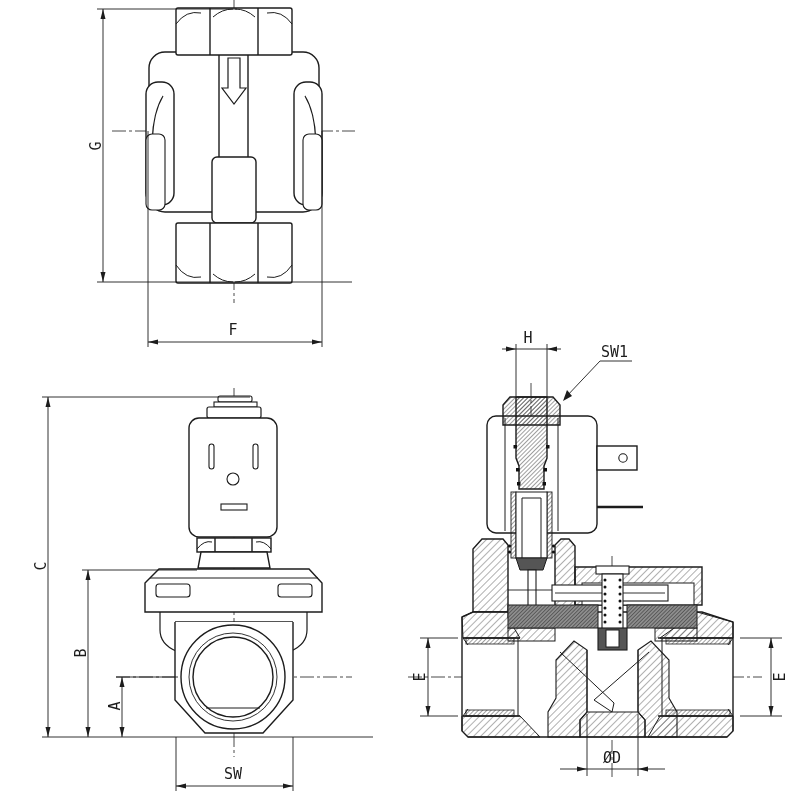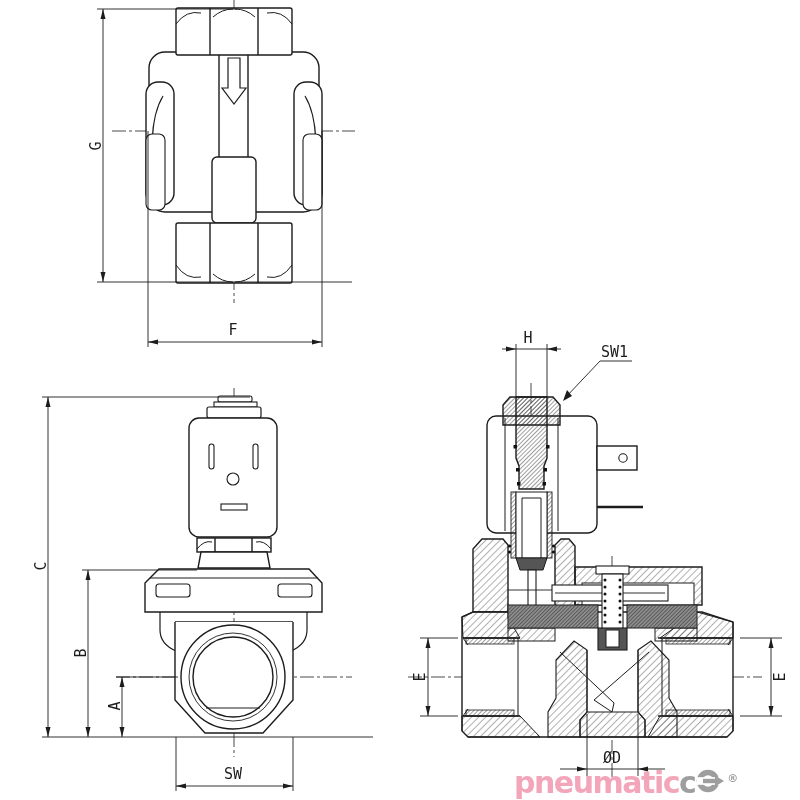--- a/index.html
+++ b/index.html
@@ -304,24 +304,13 @@
       <line x1="638" y1="714" x2="638" y2="776"></line>
       <line x1="560" y1="769" x2="665" y2="769"></line>
       <polygon points="577,766.5 577,771.5 587,769" fill="#1c1c1c" stroke="none"></polygon>
       <polygon points="648,766.5 648,771.5 638,769" fill="#1c1c1c" stroke="none"></polygon>
     </g>
     <text x="612" y="763" text-anchor="middle" stroke="none" fill="#1c1c1c">ØD</text>
   </g>
 </svg>
 
   
-  <div class="logo">
-    <span class="pink">pneumatic</span>
-      <span class="gray">c</span>
-      <span class="oicon"><svg width="30" height="28" viewBox="0 0 30 28">
-      <circle cx="12" cy="15" r="8.5" fill="none" stroke="#9e9e9e" stroke-width="5.5"></circle>
-      <rect x="1" y="11.2" width="28" height="7.6" fill="#fff"></rect>
-      <rect x="7" y="12.8" width="12" height="4.4" fill="#9e9e9e"></rect>
-      <polygon points="19,9.5 19,20.5 28,15" fill="#9e9e9e"></polygon>
-    </svg></span>
-      <sup>®</sup>
-  </div>
 </div>
 
 </body></html>

